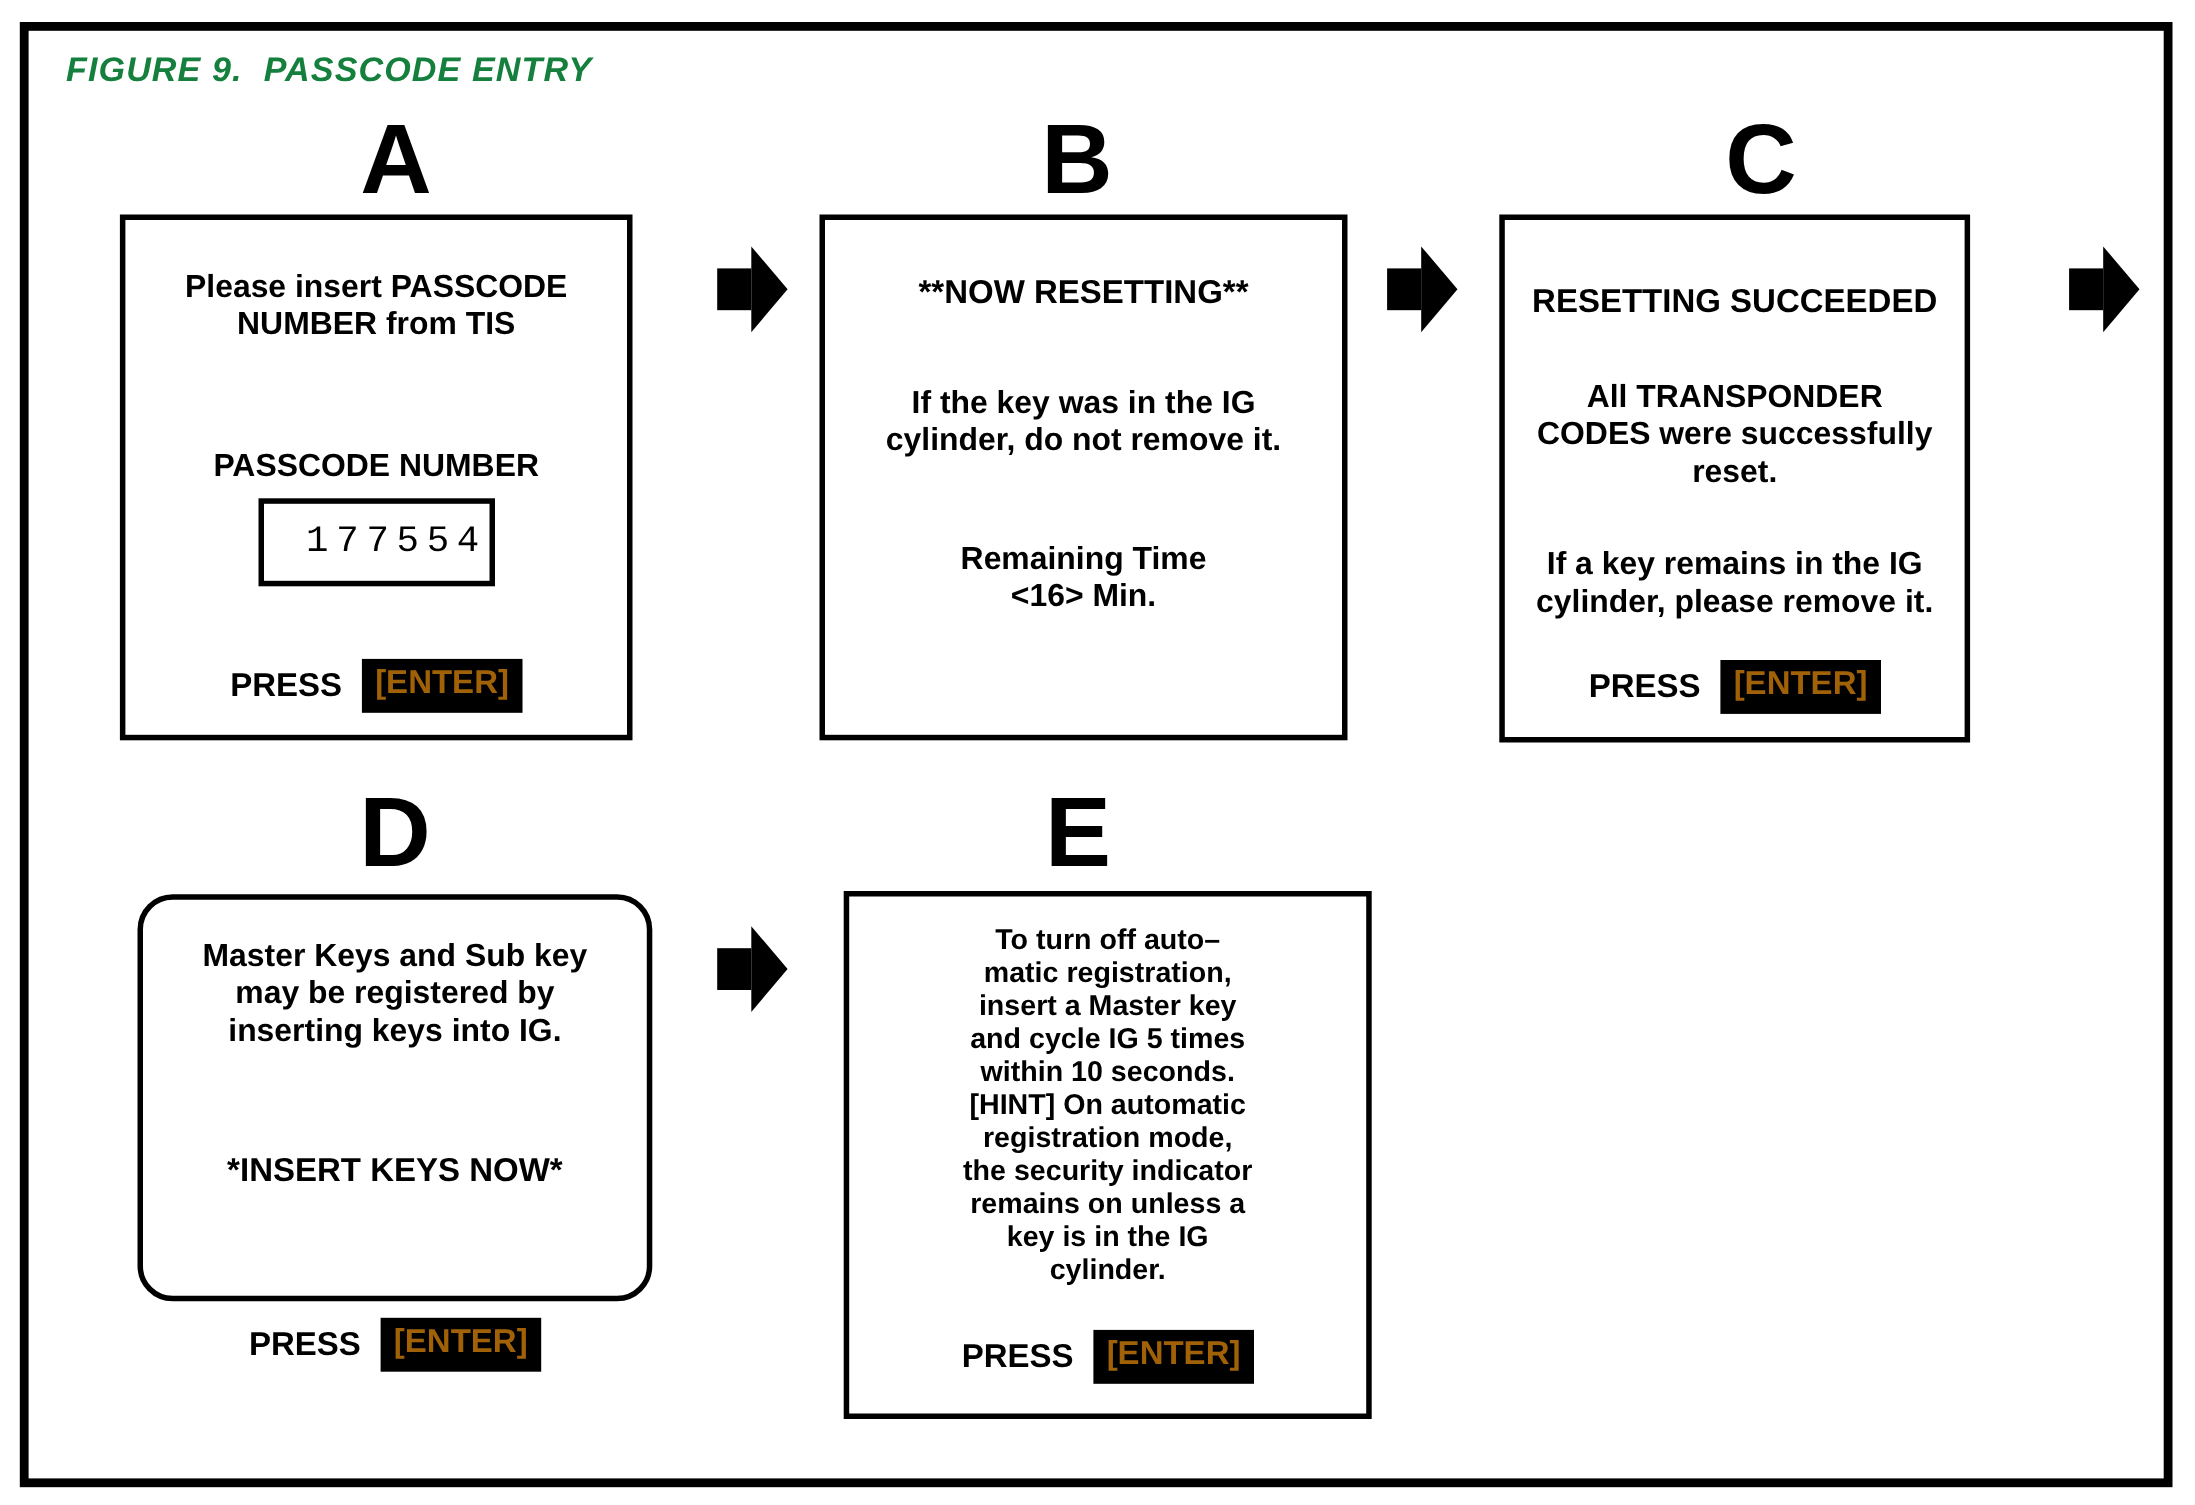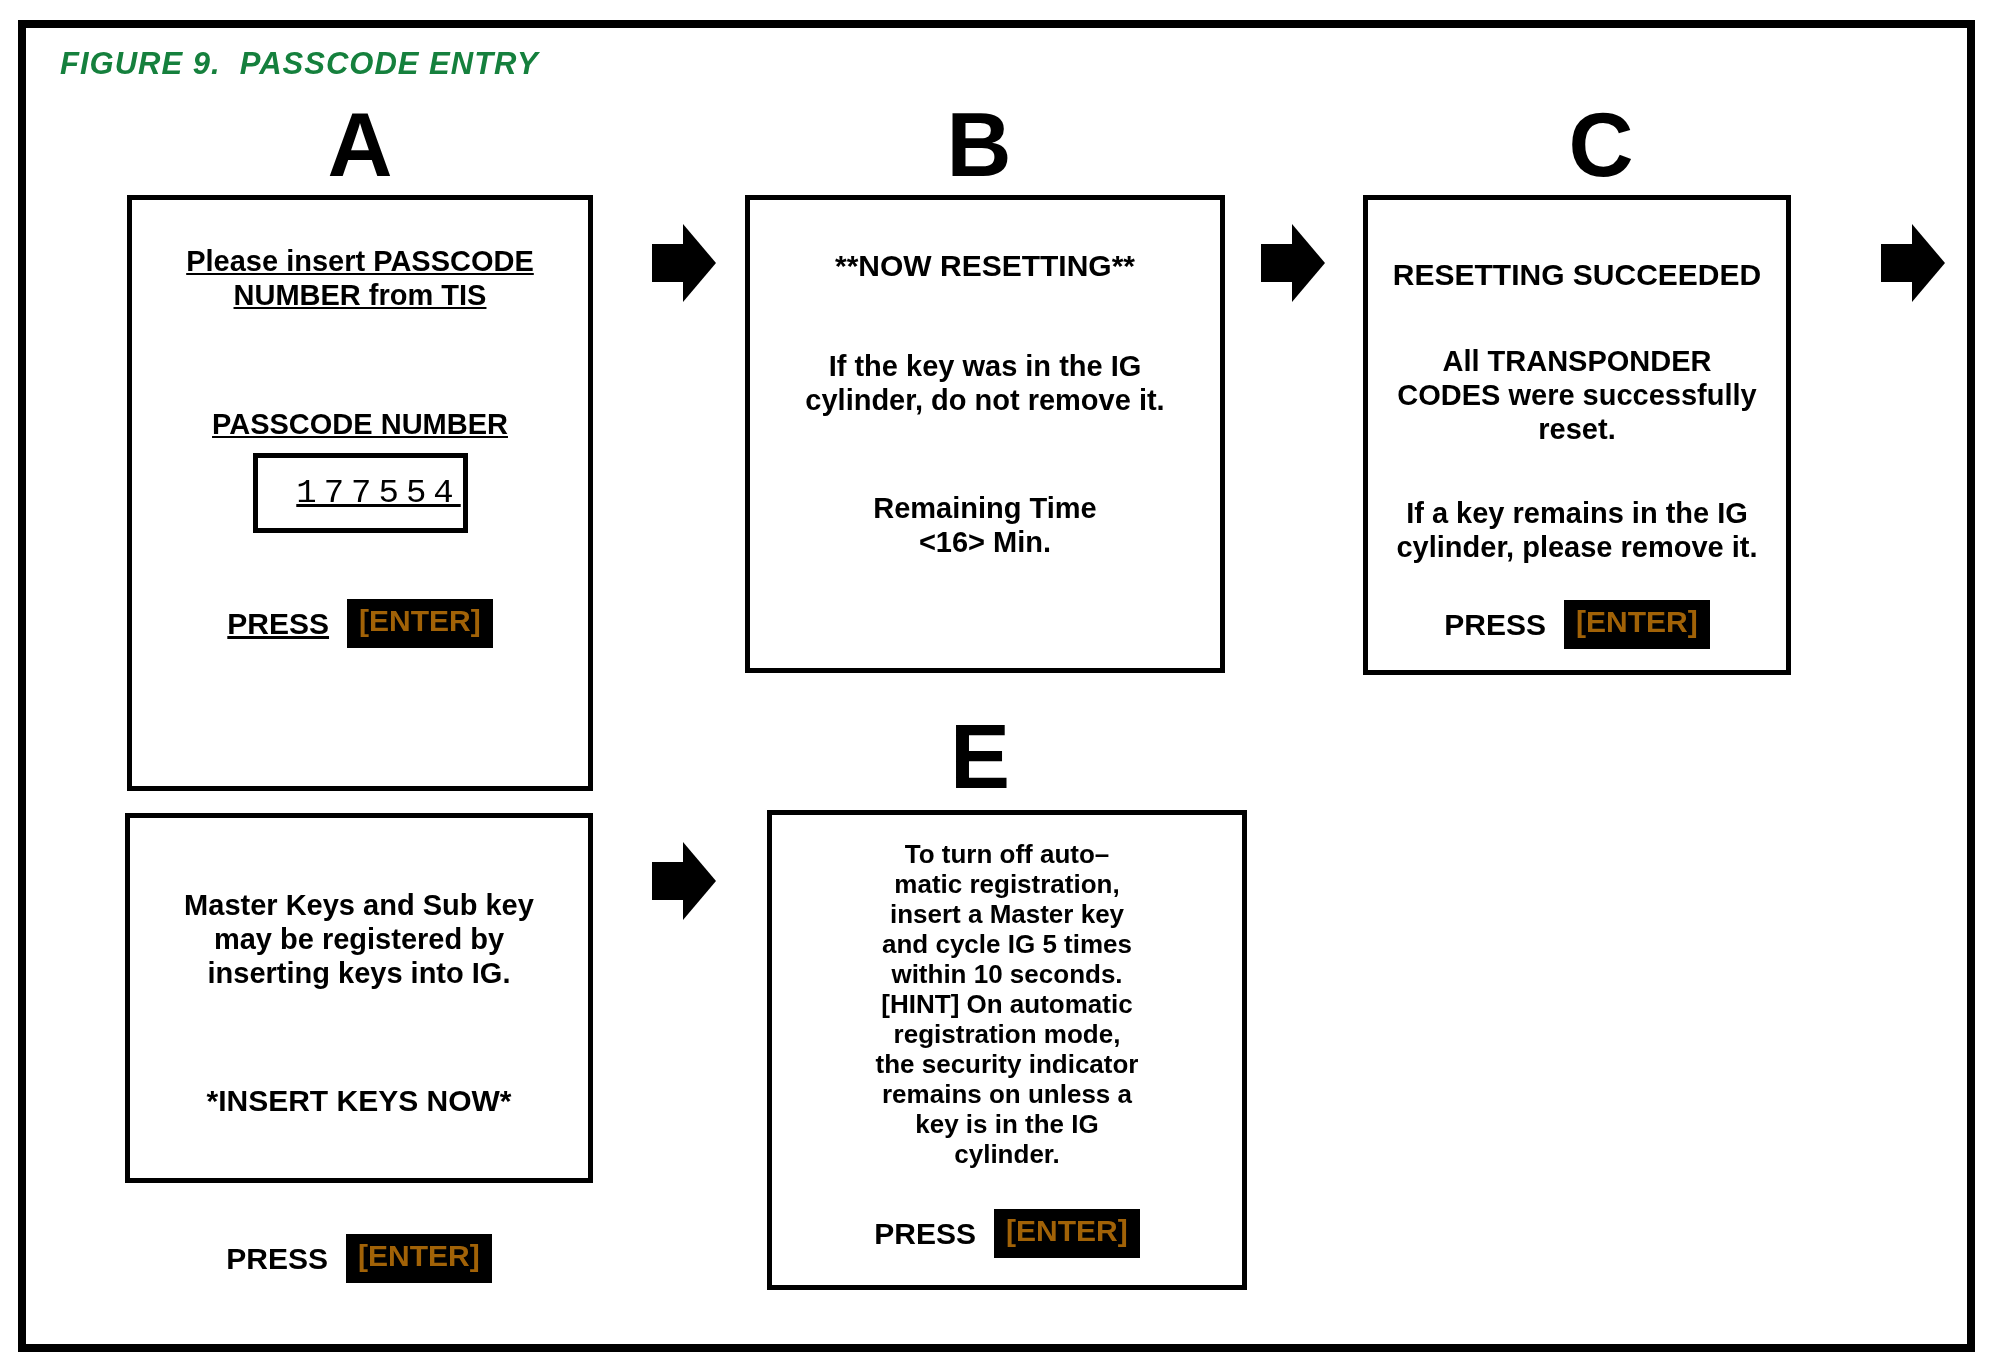--- a/index.html
+++ b/index.html
@@ -51,24 +51,24 @@
   .letter-e { left: 894px; top: 684px; }
 
   .screen {
     position: absolute;
     border: 5px solid #000000;
     box-sizing: border-box;
     text-align: center;
     font-weight: bold;
     background: #ffffff;
   }
-  .screen-a { left: 101px; top: 167px; width: 466px; height: 596px; padding-top: 44px; text-decoration: underline; }
+  .screen-a { left: 83px; top: 167px; width: 466px; height: 478px; padding-top: 44px; }
   .screen-b { left: 719px; top: 167px; width: 480px; height: 478px; padding-top: 49px; }
   .screen-c { left: 1337px; top: 167px; width: 428px; height: 480px; padding-top: 58px; }
-  .screen-d { left: 99px;  top: 785px; width: 468px; height: 370px; padding-top: 70px; }
+  .screen-d { left: 99px;  top: 785px; width: 468px; height: 370px; padding-top: 34px; border-radius: 32px; }
   .screen-e { left: 719px; top: 782px; width: 480px; height: 480px; padding-top: 24px; margin-left: 22px; }
 
   .line { font-size: 29px; line-height: 34px; }
   .heading { font-size: 30px; line-height: 34px; }
 
   .screen-b .msg { margin-top: 66px; }
   .screen-b .timer { margin-top: 74px; }
 
   .screen-c .msg1 { margin-top: 52px; }
   .screen-c .msg2 { margin-top: 50px; }

